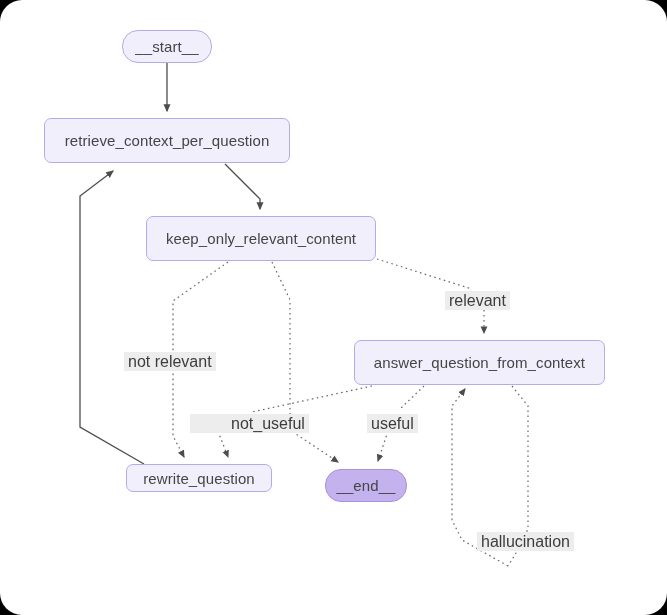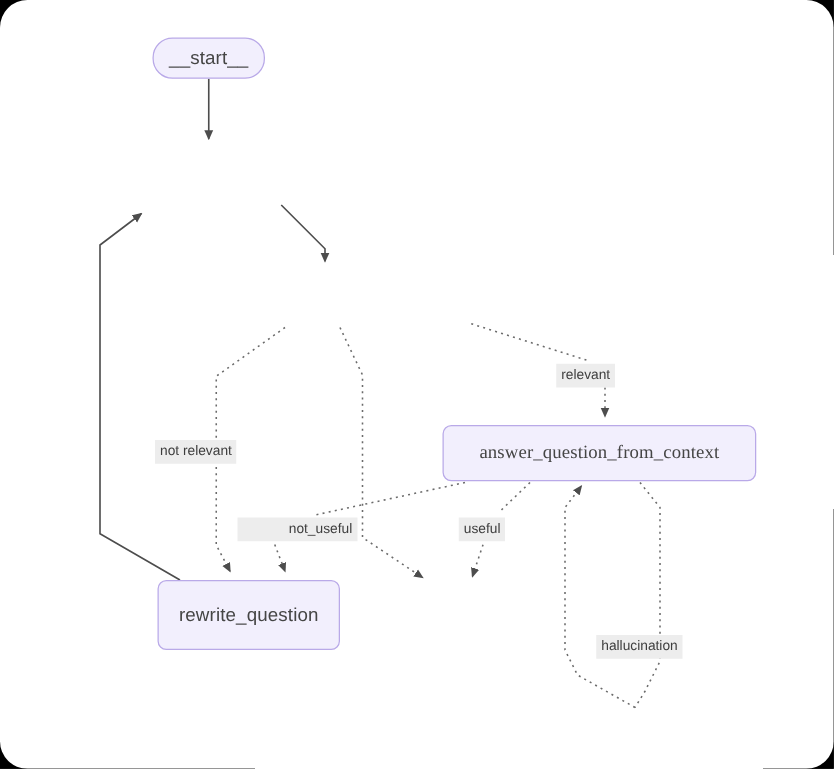--- a/index.html
+++ b/index.html
@@ -47,21 +47,21 @@
   }
   .node.terminal-end {
     background: #c3b2ee;
     border: 1px solid #a991e0;
     border-radius: 16px;
   }
   .edge-label {
     position: absolute;
     background: #ededed;
     color: #3d3d3d;
-    font-size: 11px;
+    font-size: 16px;
     font-family: "Liberation Sans", sans-serif;
     padding: 1px 4px;
     white-space: nowrap;
     line-height: 17px;
   }
 </style>
 </head>
 <body>
 
 <div id="canvas">
@@ -93,34 +93,43 @@
     <path d="M 388 431 L 378 461" fill="none" stroke="#6b6b6b" stroke-width="1.25" stroke-dasharray="1.6 3.4" marker-end="url(#arrow)"></path>
 
     <path d="M 512 386 L 528 406 L 528 529 L 516 553 L 508 566" fill="none" stroke="#6b6b6b" stroke-width="1.25" stroke-dasharray="1.6 3.4"></path>
     <path d="M 508 566 L 462 540 L 452 520 L 452 406 L 465 389" fill="none" stroke="#6b6b6b" stroke-width="1.25" stroke-dasharray="1.6 3.4" marker-end="url(#arrow)"></path>
   </svg>
 
   <div class="node terminal" style="left:122px; top:30px; width:90px; height:33px;text-align:right;">
     <span>__start__</span>
   </div>
 
+  <div class="node rounded-box" style="left:44px; top:118px; width:246px; height:45px;">
+    <span>retrieve_context_per_question</span>
+  </div>
 
+  <div class="node rounded-box" style="left:146px; top:216px; width:230px; height:45px;">
+    <span>keep_only_relevant_content</span>
+  </div>
 
-  <div class="node rounded-box" style="left:354px; top:340px; width:251px; height:45px;font-family:Liberation Serif, serif;">
+  <div class="node rounded-box" style="left:354px; top:340px; width:251px; height:45px;">
     <span>answer_question_from_context</span>
   </div>
 
-  <div class="node rounded-box" style="left:126px; top:464px; width:146px; height:56px;">
+  <div class="node rounded-box" style="left:126px; top:464px; width:146px; height:28px;">
     <span>rewrite_question</span>
   </div>
 
+  <div class="node terminal-end" style="left:325px; top:469px; width:82px; height:33px;">
+    <span>__end__</span>
+  </div>
 
   <div class="edge-label" style="left:445px; top:291px;">relevant</div>
 
   <div class="edge-label" style="left:124px; top:352px;text-align:center;">not relevant</div>
 
   <div class="edge-label" style="left:190px; top:414px;padding-left:41px;">not_useful</div>
 
   <div class="edge-label" style="left:367px; top:414px;text-align:right;">useful</div>
 
-  <div class="edge-label" style="left:477px; top:508px;">hallucination</div>
+  <div class="edge-label" style="left:477px; top:532px;">hallucination</div>
 
 </div>
 
 </body></html>

